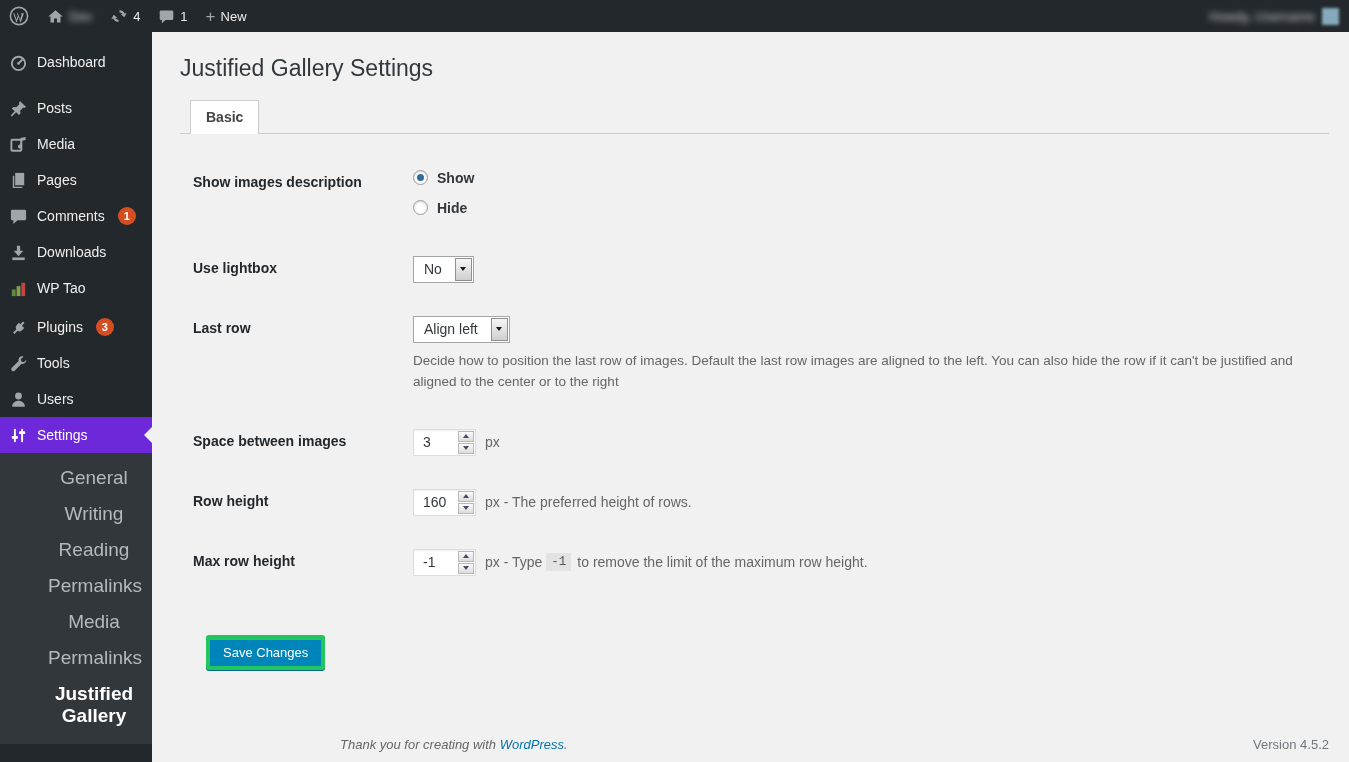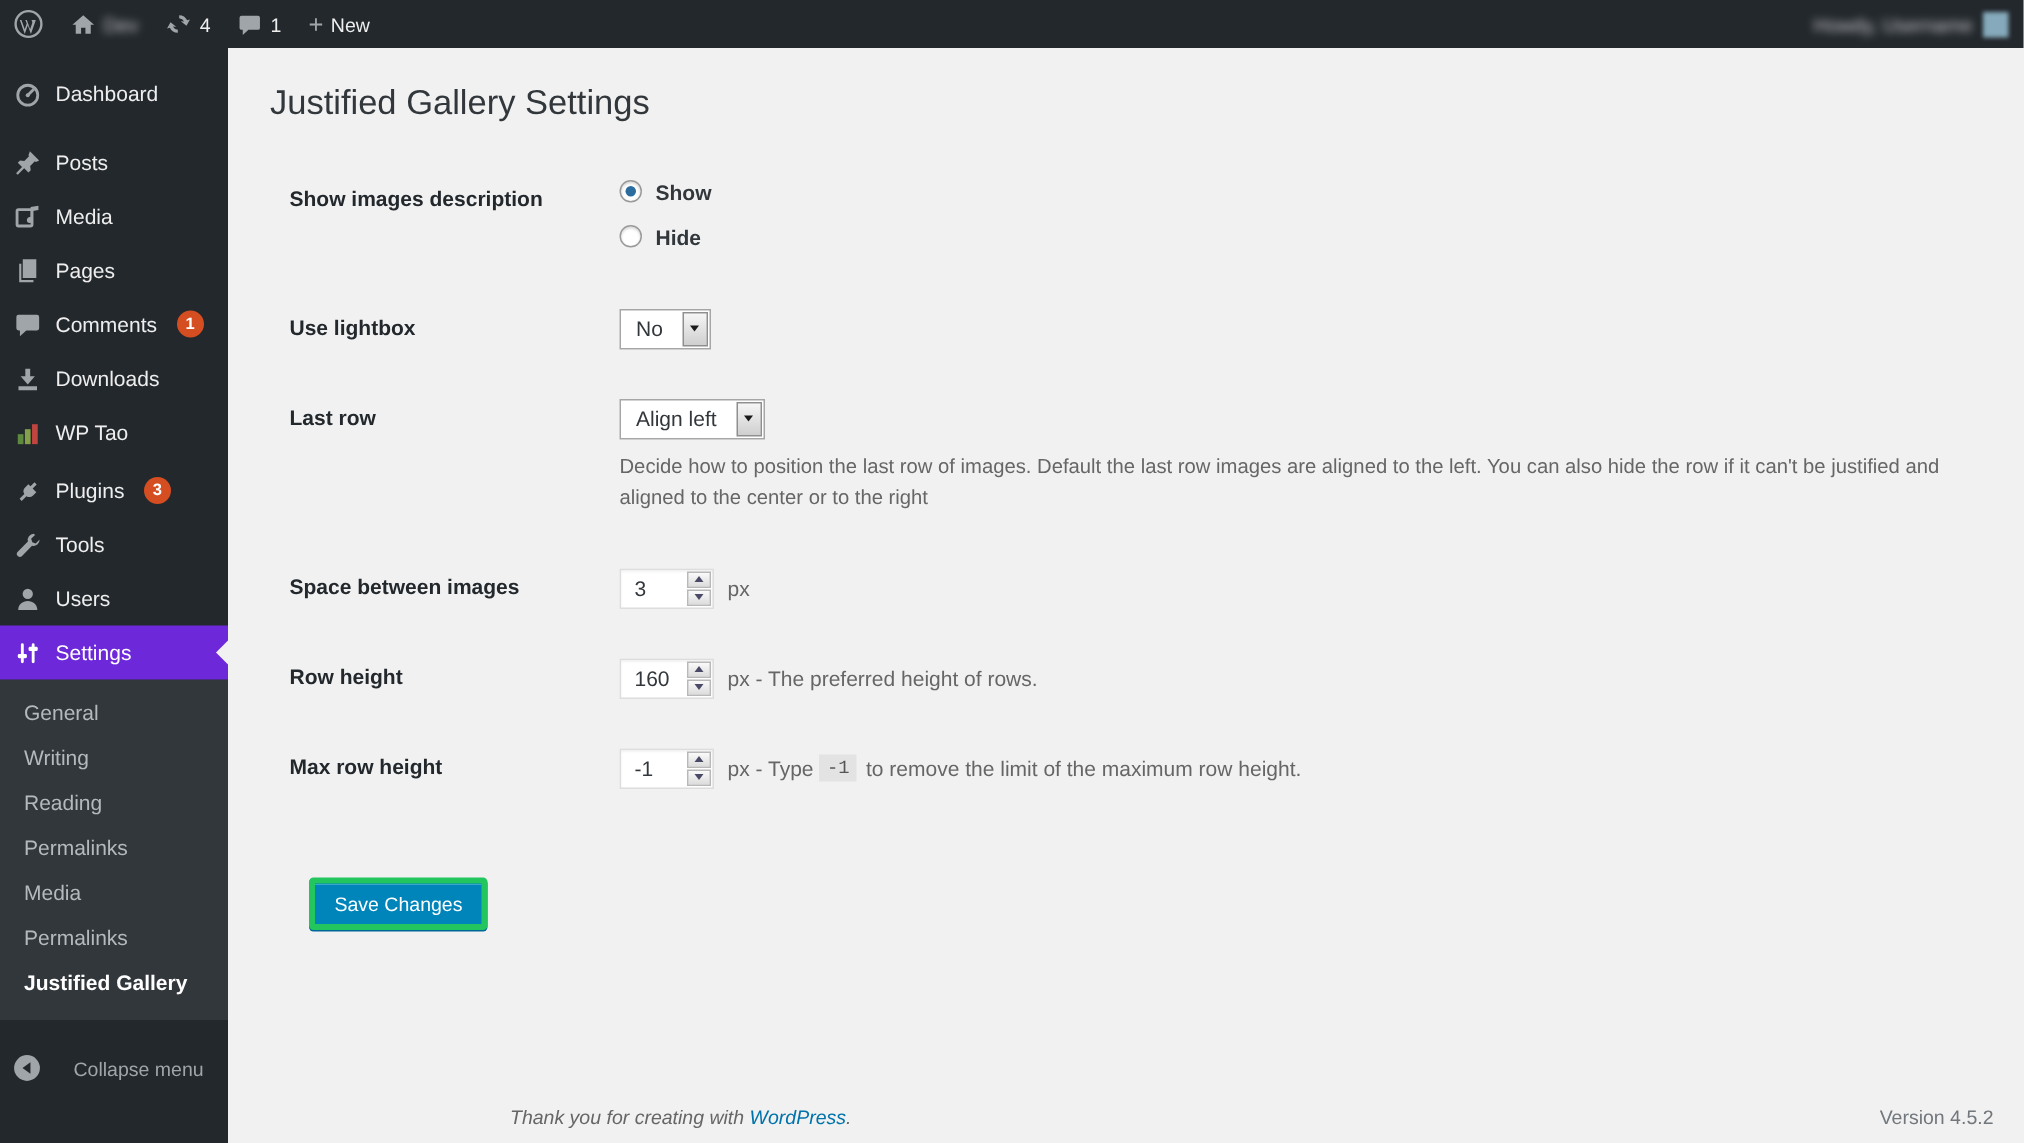--- a/index.html
+++ b/index.html
@@ -42,21 +42,21 @@
     border:8px solid transparent; border-right-color:#f1f1f1;
   }
   .menu-sep { height:10px; }
   .menu-sep-sm { height:3px; }
   .badge {
     background:#d54e21; color:#fff; border-radius:50%; font-size:11px;
     min-width:18px; height:18px; line-height:18px; text-align:center;
     display:inline-block; font-weight:600; margin-left:4px;
   }
   .submenu { background:#32373c; padding:7px 0 10px; }
-  .submenu-item { padding:7px 12px 7px 16px; font-size:14px; color:#b4b9be; cursor:pointer; }
+  .submenu-item { padding:7px 12px 7px 48px; font-size:19px; color:#b4b9be; cursor:pointer;text-align:center; }
   .submenu-item.active { color:#fff; font-weight:bold; }
   .collapse-row {
     display:flex; align-items:center; gap:21px; padding:8px;
     margin-top:14px; color:#a0a5aa; font-size:13px; cursor:pointer;
   }
   .collapse-row .mi-icon { width:20px; height:20px; }
 
   
   .content { margin-left:160px; padding-top:32px; min-height:762px; position:relative; }
   .wrap { padding:22px 20px 0 20px; }
@@ -315,20 +315,23 @@
         </svg>
     </span>
     <span>Collapse menu</span>
   </div>
 </div>
 
 <div class="content">
   <div class="wrap">
     <h1 class="page-title">Justified Gallery Settings</h1>
 
+    <div class="nav-tab-wrapper">
+      <span class="nav-tab">Basic</span>
+    </div>
 
     <div class="form-table">
 
       
       <div class="form-row r-radios">
         <div class="form-label">Show images description</div>
         <div class="form-field">
           <div class="radio-row">
             <span class="radio checked"></span>
             <span class="radio-label">Show</span>

